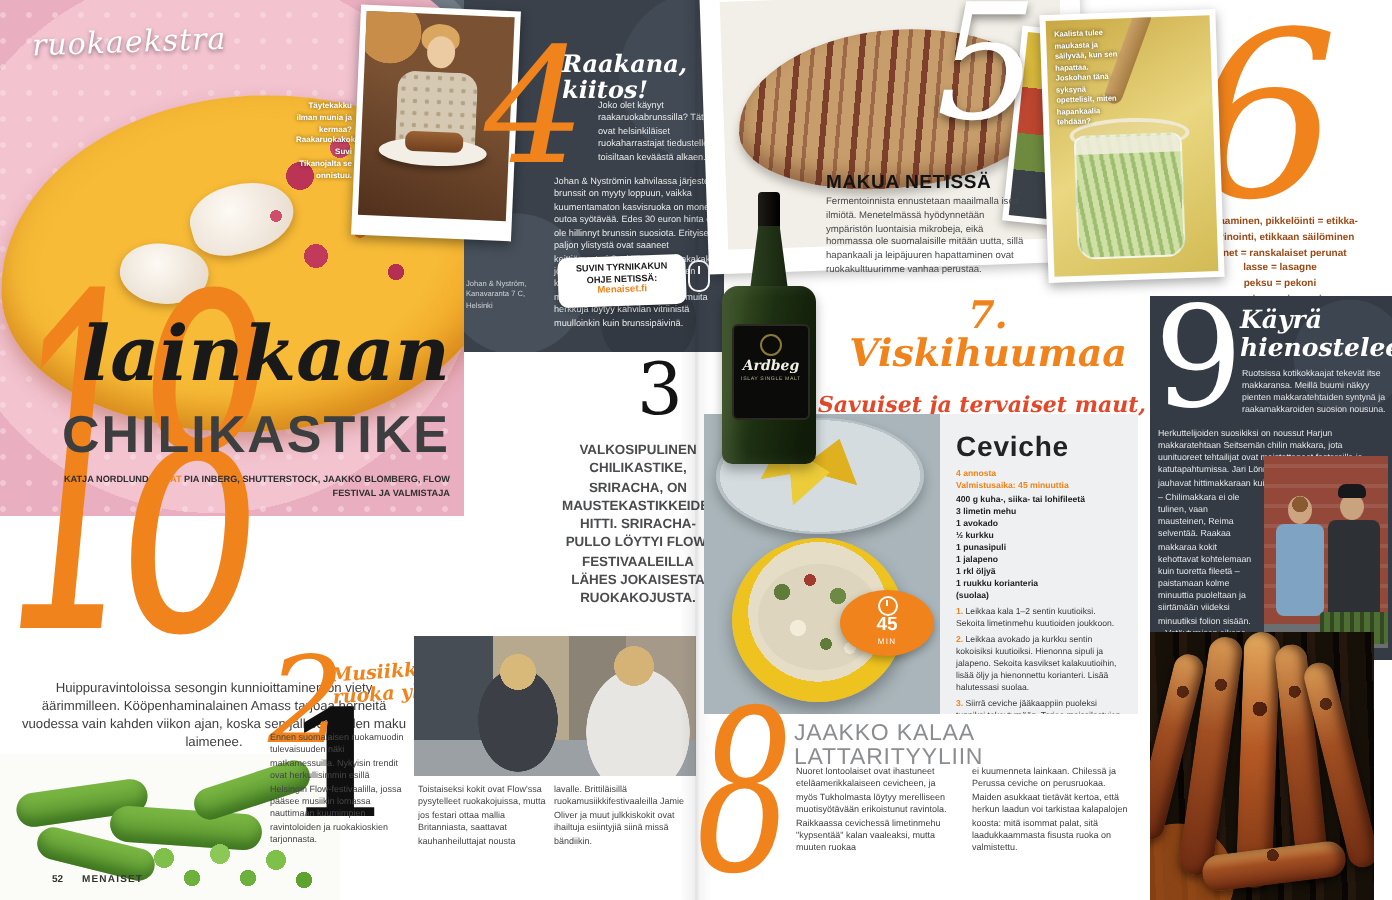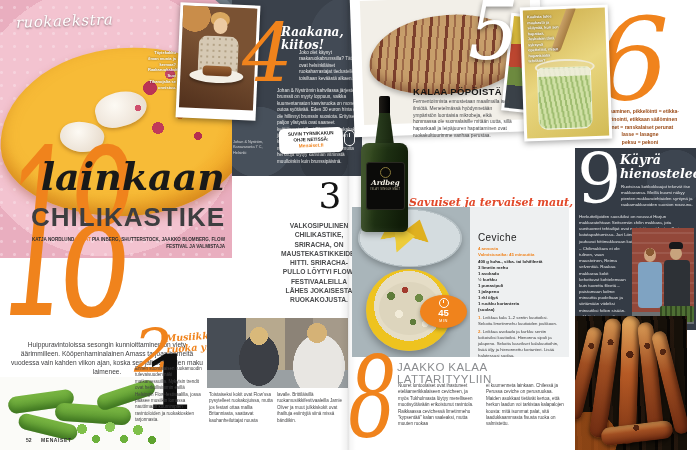--- a/index.html
+++ b/index.html
@@ -219,21 +219,21 @@
       radial-gradient(circle 3px at 34px 40px,#5f7c3b 0 99%,transparent),
       radial-gradient(circle 3px at 46px 42px,#f2ecd9 0 99%,transparent),
       #ddd5bd;}
   .time-badge{position:absolute;left:68px;top:88px;width:47px;height:33px;border-radius:50%;
     background:var(--orange);text-align:center;box-shadow:0 2px 4px rgba(0,0,0,.3);}
   .clock-icon{width:8px;height:8px;margin:3px auto 0;border:1.2px solid #fff;border-radius:50%;position:relative;}
   .clock-hand{position:absolute;left:3px;top:1px;width:1px;height:3px;background:#fff;}
   .badge-45{display:block;font-size:9.5px;font-weight:bold;color:#fff;line-height:1.1;}
   .badge-min{display:block;font-size:4px;letter-spacing:.6px;color:#fff;}
   .recipe-text{position:absolute;left:126px;top:8px;width:85px;}
-  .recipe-title{font-size:10px;font-weight:400;letter-spacing:.4px;color:#232323;margin-bottom:3px;margin-top:17px;}
+  .recipe-title{font-size:14px;font-weight:700;letter-spacing:.4px;color:#232323;margin-bottom:3px;}
   .recipe-meta{font-size:4.3px;font-weight:bold;color:var(--orange);line-height:1.5;}
   .recipe-ing{font-size:4.3px;font-weight:bold;color:#222;line-height:1.4;}
   .recipe-step{font-size:4.3px;color:#3a3a3c;line-height:1.4;margin-top:2px;}
   .step-n{color:var(--orange);font-weight:bold;}
 
   .s8-number{left:348px;top:352px;font-family:"DejaVu Serif",serif;font-style:italic;font-size:112px;
     line-height:.82;color:var(--orange);transform:scaleX(.68);transform-origin:top left;}
   .s8-heading{left:397px;top:361px;width:178px;font-size:11.5px;font-weight:500;letter-spacing:.4px;
     color:#8b8d90;}
   .s8-col1{left:398px;top:383px;width:80px;font-size:4.5px;line-height:1.42;color:#414143;}
@@ -377,34 +377,35 @@
   <div class="abs s6-number">6</div>
   <div class="abs s6-list">
     <span>piklaaminen, pikkelöinti = etikka-</span>
     <span>marinointi, etikkaan säilöminen</span>
     <span>ranet = ranskalaiset perunat</span>
     <span>lasse = lasagne</span>
     <span>peksu = pekoni</span>
     <span>majo = majoneesi</span>
   </div>
 
-  <div class="abs s5-heading">KALAA PÖPÖISTÄ</div>
+  <div class="abs s5-heading">MAKUA NETISSÄ</div>
   <div class="abs s5-body">Fermentoinnista ennustetaan maailmalla isoa ilmiötä. Menetelmässä hyödynnetään ympäristön luontaisia mikrobeja, eikä hommassa ole suomalaisille mitään uutta, sillä hapankaali ja leipäjuuren hapattaminen ovat ruokakulttuurimme vanhaa perustaa.</div>
 
   <div class="abs bottle">
     <div class="bottle-cap"></div>
     <div class="bottle-neck"></div>
     <div class="bottle-body"></div>
     <div class="bottle-label">
       <span class="label-a"></span>
       <span class="label-brand">Ardbeg</span>
       <span class="label-sub">ISLAY SINGLE MALT</span>
     </div>
   </div>
 
+  <div class="abs s7-title">7. Viskihuumaa</div>
   <div class="abs s7-sub">Savuiset ja tervaiset maut, joita on Skotlannin Islay-viskeissä, kiehtovat juomaan hurahtaneita.</div>
 
   <div class="abs recipe-card">
     <div class="ceviche-photo">
       <div class="chips-plate"></div>
       <div class="chip chip-1"></div>
       <div class="chip chip-2"></div>
       <div class="chip chip-3"></div>
       <div class="bowl"></div>
       <div class="ceviche-mix"></div>

